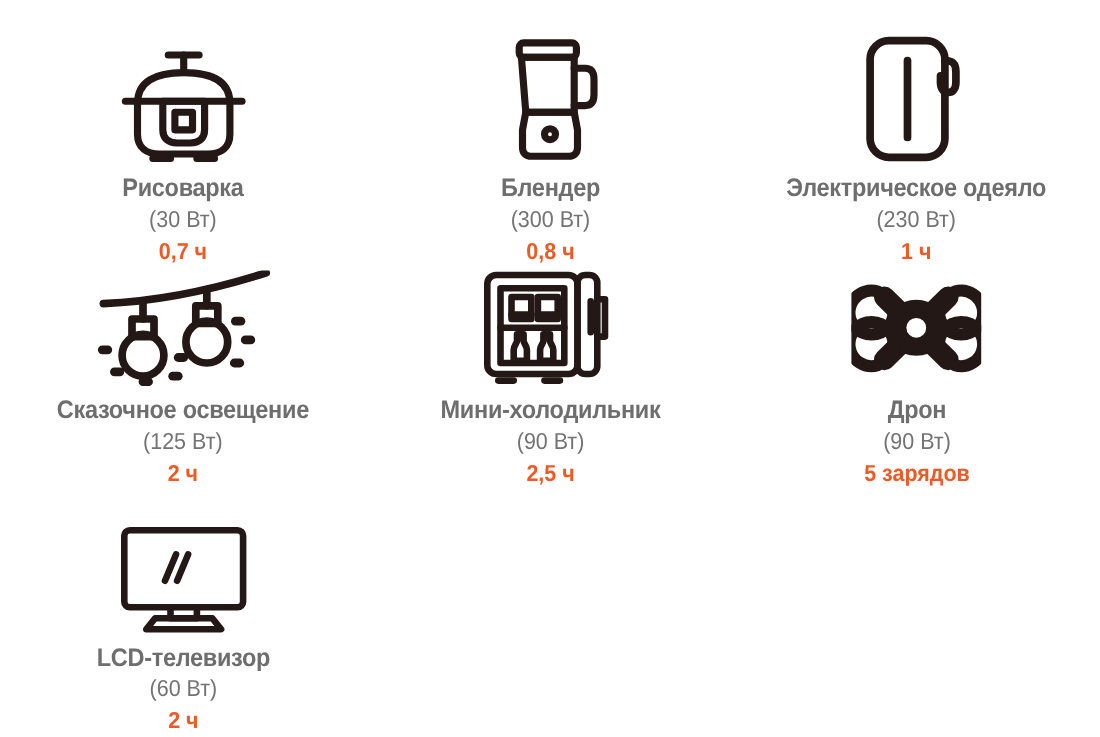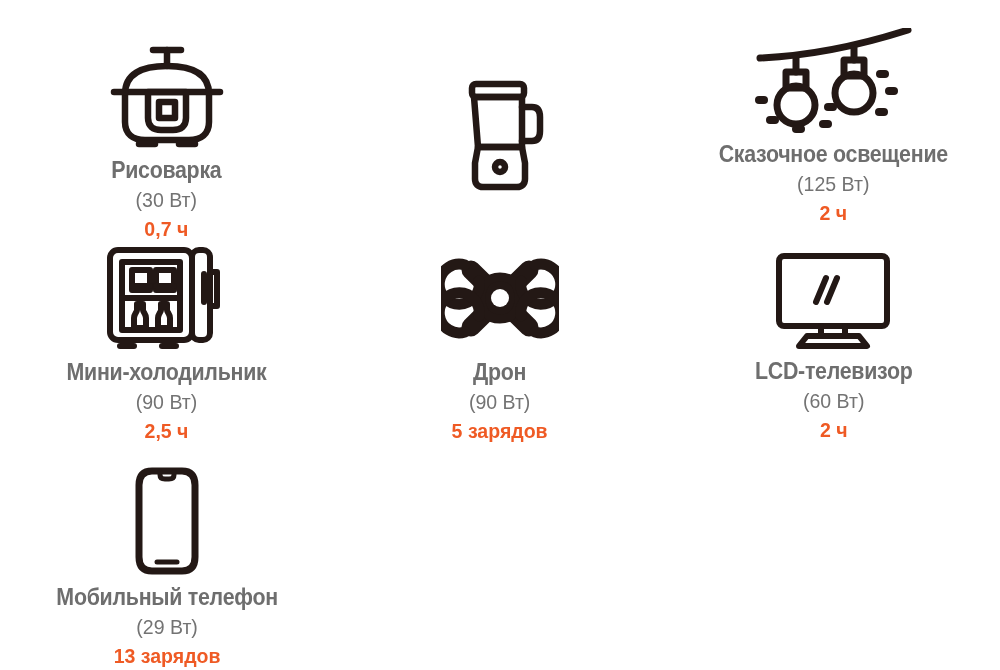--- a/index.html
+++ b/index.html
@@ -98,22 +98,41 @@
   <div class="cell r1">
     <div class="icon-wrap">
       <svg width="100" height="115" viewBox="0 0 100 115" fill="none" stroke="#231815" stroke-width="6.5" stroke-linecap="round" stroke-linejoin="round">
         <rect x="22" y="5" width="52" height="13" rx="4"></rect>
         <path d="M24 18 L72 18 L72 68 L28 68 Z"></path>
         <path d="M72 28 L82 28 C88 28 90 32 90 38 L90 52 C90 58 88 62 82 62 L72 62"></path>
         <path d="M28 68 L72 68 L75 84 L75 100 C75 105 72 108 67 108 L33 108 C28 108 25 105 25 100 L25 84 Z"></path>
         <circle cx="50" cy="88" r="5"></circle>
       </svg>
     </div>
-  </div>
-
+    <div class="labels">
+      <div class="name">Блендер</div>
+      <div class="watt">(300 Вт)</div>
+      <div class="dur">0,8 ч</div>
+    </div>
+  </div>
+
+  <div class="cell r1">
+    <div class="icon-wrap">
+      <svg width="100" height="118" viewBox="0 0 100 118" fill="none" stroke="#231815" stroke-width="7" stroke-linecap="round" stroke-linejoin="round">
+        <rect x="8" y="6" width="68" height="106" rx="17"></rect>
+        <line x1="42" y1="24" x2="42" y2="94"></line>
+        <path d="M76 24 C84 24 86 28 86 34 L86 44 C86 50 83 53 79 53 C75 53 72 50 72 44 L72 38"></path>
+      </svg>
+    </div>
+    <div class="labels">
+      <div class="name">Электрическое одеяло</div>
+      <div class="watt">(230 Вт)</div>
+      <div class="dur">1 ч</div>
+    </div>
+  </div>
 
   <div class="cell r2">
     <div class="icon-wrap">
       <svg width="170" height="105" viewBox="0 0 170 105" fill="none" stroke="#231815" stroke-width="7" stroke-linecap="round" stroke-linejoin="round">
         <path d="M12 30 C60 28 110 18 160 2"></path>
         <line x1="48" y1="29" x2="48" y2="44"></line>
         <rect x="38" y="44" width="20" height="16"></rect>
         <circle cx="48" cy="77" r="19"></circle>
         <line x1="106" y1="20" x2="106" y2="32"></line>
         <rect x="96" y="32" width="20" height="16"></rect>
@@ -193,28 +212,14 @@
         <path d="M30 94 L38 84 L90 84 L98 94 Z"></path>
       </svg>
     </div>
     <div class="labels">
       <div class="name">LCD-телевизор</div>
       <div class="watt">(60 Вт)</div>
       <div class="dur">2 ч</div>
     </div>
   </div>
 
-  <div class="cell r3">
-    <div class="icon-wrap">
-      <svg width="66" height="110" viewBox="0 0 66 110" fill="none" stroke="#231815" stroke-width="7" stroke-linecap="round" stroke-linejoin="round">
-        <path d="M18 5 L48 5 C57 5 61 10 61 19 L61 91 C61 100 57 105 48 105 L18 105 C9 105 5 100 5 91 L5 19 C5 10 9 5 18 5 Z"></path>
-        <path d="M26 6 L26 9 C26 12 28 13 31 13 L35 13 C38 13 40 12 40 9 L40 6" stroke-width="5"></path>
-        <line x1="23" y1="96" x2="43" y2="96" stroke-width="5"></line>
-      </svg>
-    </div>
-    <div class="labels">
-      <div class="name">Мобильный телефон</div>
-      <div class="watt">(29 Вт)</div>
-      <div class="dur">13 зарядов</div>
-    </div>
-  </div>
 
 </div>
 
 </body></html>

